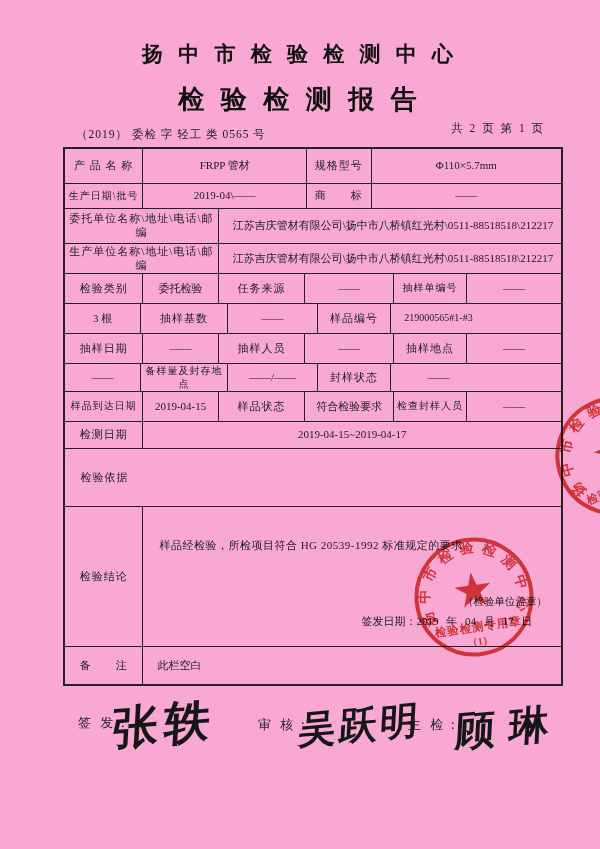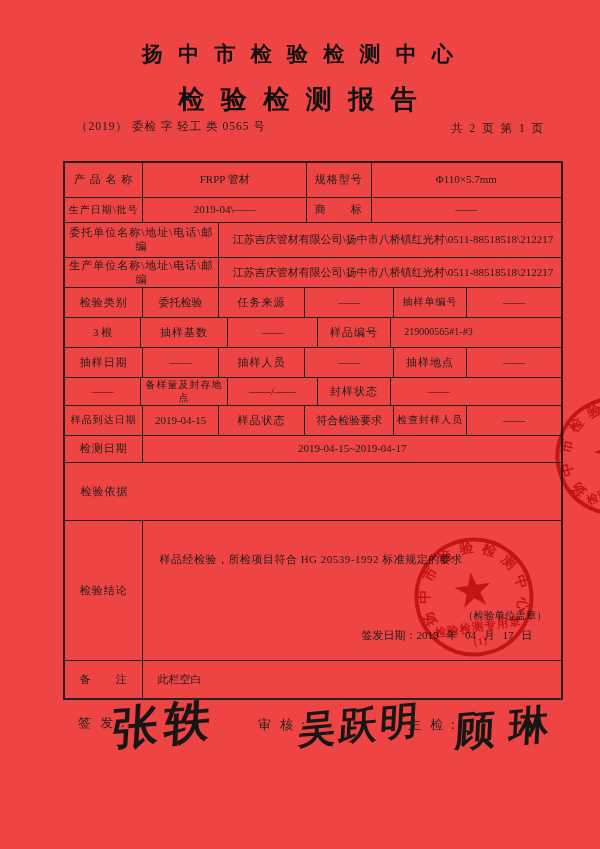--- a/index.html
+++ b/index.html
@@ -1,37 +1,37 @@
 <!DOCTYPE html>
 <html><head>
 <meta charset="utf-8">
 <style>
   html,body{margin:0;padding:0;background:#e8e8e8;}
   .sheet{
     position:relative;width:600px;height:849px;margin:0 auto;
-    background:#ef4444;overflow:hidden;
+    background:#f9a8d4;overflow:hidden;
     font-family:"Liberation Serif","DejaVu Serif",serif;
     color:#1c1c1c;
   }
   
   .org-name{
     position:absolute;top:40px;left:0;width:100%;text-align:center;
     font-size:21px;font-weight:bold;letter-spacing:5px;color:#111;
   }
   .report-title{
     position:absolute;top:82px;left:0;width:100%;text-align:center;
     font-size:26px;font-weight:bold;letter-spacing:5px;color:#111;
   }
   .no-line{position:absolute;top:119px;left:0;width:100%;font-size:11.5px;}
-  .report-no{position:absolute;left:76px;top:0;letter-spacing:1px;}
+  .report-no{position:absolute;left:76px;top:8px;letter-spacing:1px;}
   .page-info{position:absolute;right:55px;top:2px;letter-spacing:2px;}
   
   .tbl{
     position:absolute;left:63px;top:147px;width:500px;
-    border:2.5px solid #222;box-sizing:border-box;background:transparent;margin-top:14px;
+    border:2.5px solid #222;box-sizing:border-box;background:transparent;
   }
   .tr{display:flex;border-bottom:1.5px solid #222;box-sizing:border-box;}
   .tr:last-child{border-bottom:none;}
   .td{
     box-sizing:border-box;border-right:1.5px solid #222;
     display:flex;align-items:center;justify-content:center;
     font-size:11px;text-align:center;line-height:1.25;
     padding:1px 2px;overflow:hidden;
   }
   .td:last-child{border-right:none;}

